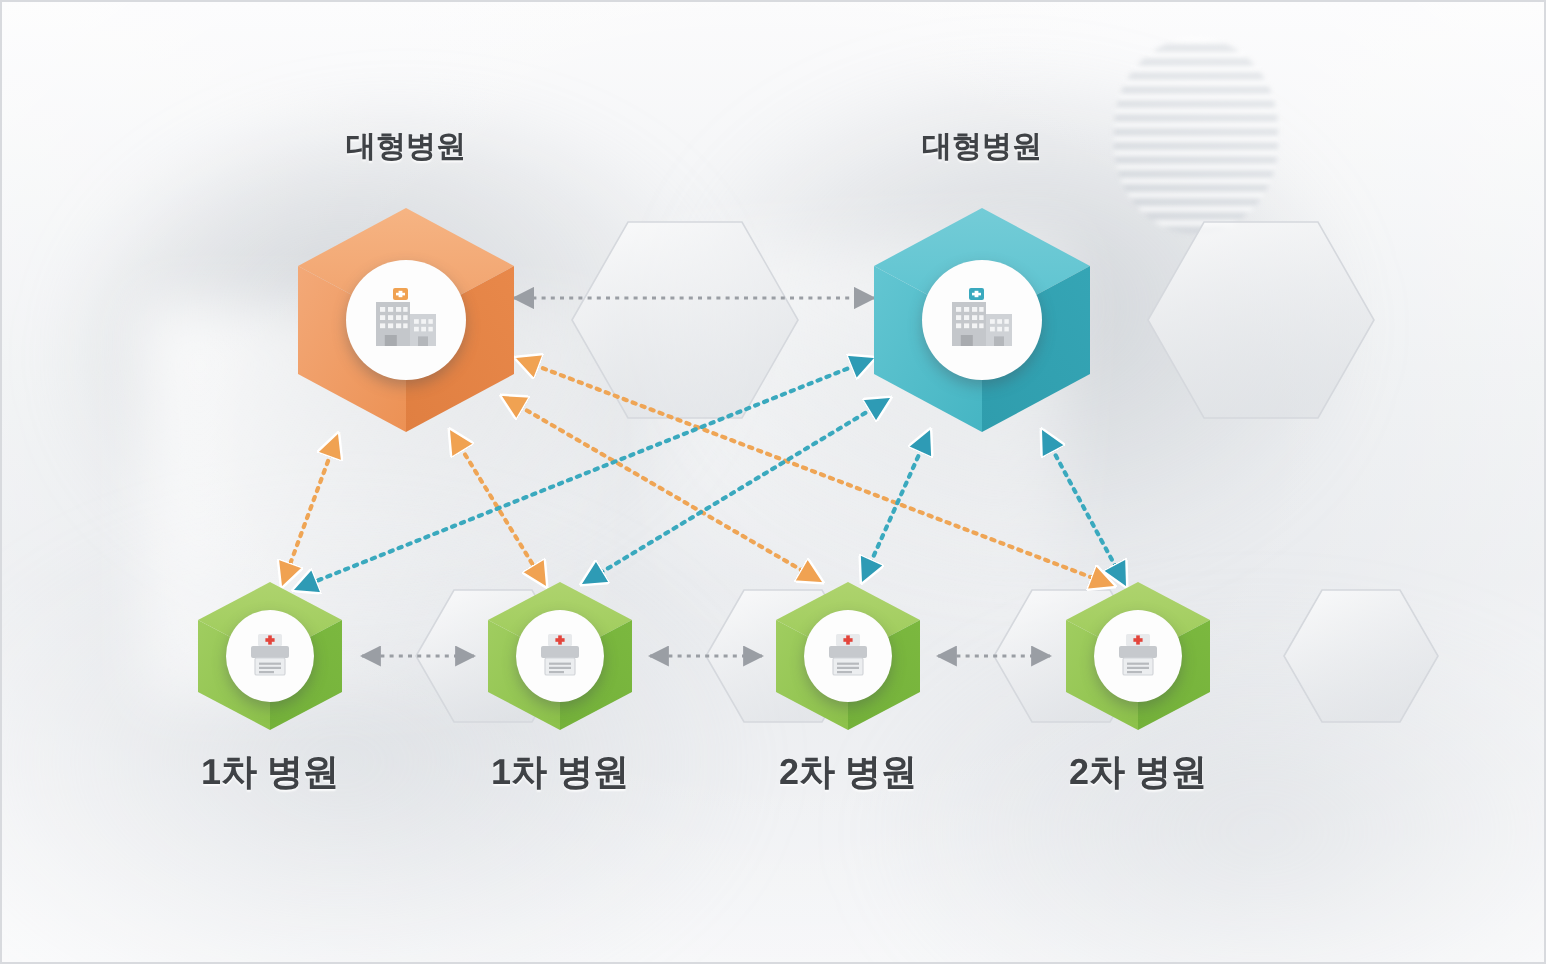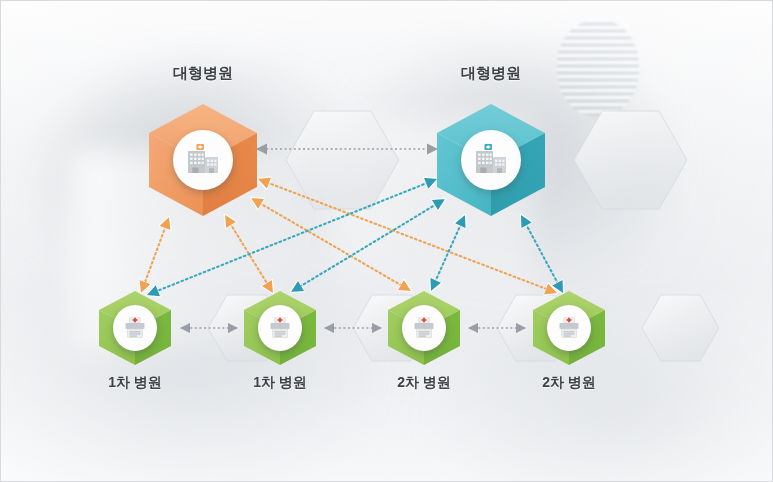--- a/index.html
+++ b/index.html
@@ -61,21 +61,21 @@
     background:#fdfdfd;
     box-shadow:0 3px 7px rgba(70,75,85,.34);
     display:flex;align-items:center;justify-content:center;
   }
   .caption{
     position:absolute;text-align:center;
     color:#3f4246;font-weight:bold;white-space:nowrap;
     text-shadow:0 1px 1px rgba(255,255,255,.85);
   }
   .cap-hub{font-size:15px;}
-  .cap-leaf{font-size:14px;}
+  .cap-leaf{font-size:18px;}
 </style>
 </head>
 <body>
 
 <div id="stage">
 
   <div class="bg-layer bg-base"></div>
   <div class="bg-layer">
     <div class="bg-blob blob-a"></div>
     <div class="bg-blob blob-b"></div>

